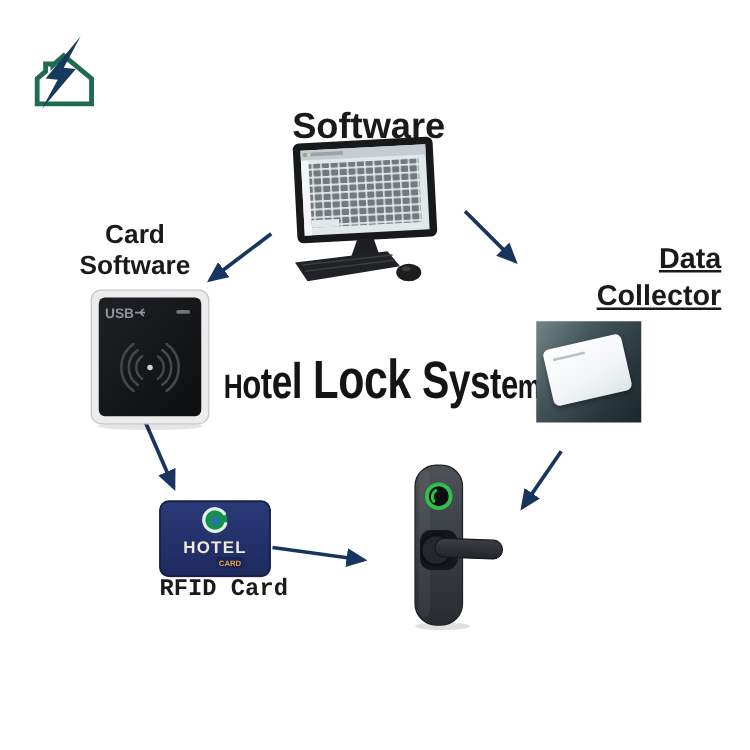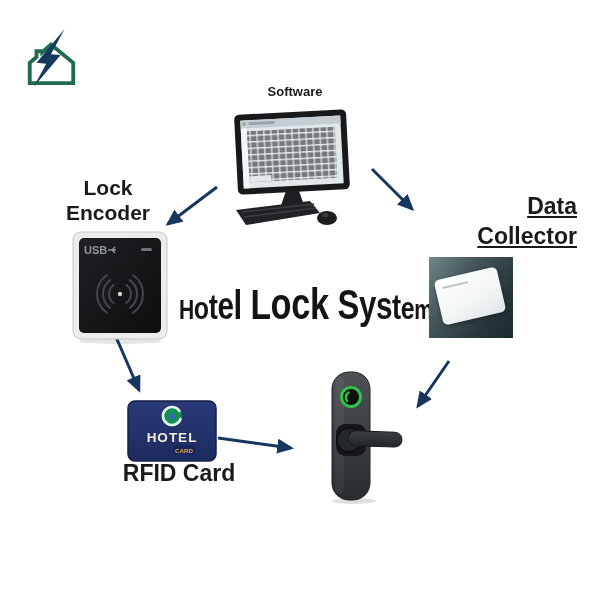--- a/index.html
+++ b/index.html
@@ -1,24 +1,24 @@
 <!DOCTYPE html>
 <html style="--arrow: #17355f; --logo-green: #1e6b50; --logo-navy: #163a5e; --card-navy: #223069; --card-logo-green: #14904d; --hotel-text: #f2ead8; --card-badge-orange: #e8a33d; --lock-green: #2fc24b; --title: #141414;"><head>
 <meta charset="utf-8">
 <style>
   html,body{margin:0;padding:0;}
   body{width:600px;height:600px;background:#ffffff;font-family:"Liberation Sans",sans-serif;position:relative;overflow:hidden;}
   #canvas{position:absolute;inset:0;width:600px;height:600px;}
   .abs{position:absolute;}
   .node-label{position:absolute;font-weight:700;color:#1a1a1a;line-height:1.18;}
   .center{text-align:center;}
-  #software-label{left:228px;top:84px;width:134px;font-size:13px;}
+  #software-label{left:228px;top:84px;width:134px;font-size:29px;}
   #card-encoder-label{left:56px;top:176px;width:104px;font-size:21px;}
   #data-collector-label{left:437px;top:192px;width:140px;font-size:23px;text-align:right;line-height:1.3;text-decoration:underline;}
-  #rfid-card-label{left:113px;top:460px;width:132px;font-size:23px;}
+  #rfid-card-label{left:113px;top:460px;width:132px;font-size:19px;font-family:Liberation Mono, monospace;}
   #rfid-lock-label{left:297px;top:506px;width:122px;font-size:23px;}
   #logo{left:22px;top:26px;width:58px;height:64px;}
   #computer{left:230px;top:108px;width:124px;height:124px;}
   #encoder{left:70px;top:230px;width:100px;height:115px;}
   #collector-photo{left:429px;top:257px;width:84px;height:81px;background:linear-gradient(125deg,#72878a 0%,#44565a 35%,#273539 75%,#1b272b 100%);overflow:hidden;}
   #collector-card{position:absolute;left:9px;top:16px;width:64px;height:46px;border-radius:5px;background:linear-gradient(160deg,#ffffff 0%,#f2f5f6 60%,#dde4e6 100%);transform:rotate(-13deg);box-shadow:0 2px 4px rgba(0,0,0,0.35);}
   #collector-card .cardline{position:absolute;left:7px;top:8px;width:26px;height:2px;background:#b9c2c6;}
   #rfid-card{left:127px;top:400px;width:90px;height:62px;}
   #lock{left:318px;top:368px;width:92px;height:138px;}
   #arrows{left:0;top:0;width:600px;height:600px;pointer-events:none;}
@@ -67,21 +67,21 @@
     </g>
     <polygon points="56,83 69,83 75,100 50,100" fill="#1d1f22"></polygon>
     <rect x="44" y="99" width="40" height="6" rx="3" fill="#191b1d"></rect>
     <polygon points="6,102 80,93 90,105 16,117" fill="#202225"></polygon>
     <line x1="12" y1="104" x2="84" y2="96" stroke="#3b3e41" stroke-width="1.4"></line>
     <line x1="14" y1="109" x2="86" y2="100" stroke="#3b3e41" stroke-width="1.4"></line>
     <ellipse cx="97" cy="110" rx="10" ry="7" fill="#1b1d1f"></ellipse>
     <ellipse cx="95" cy="107" rx="3.5" ry="2" fill="#3a3e41"></ellipse>
   </svg>
 
-  <div id="card-encoder-label" class="node-label center">Lock Encoder</div>
+  <div id="card-encoder-label" class="node-label center">Card Software</div>
   <svg id="encoder" class="abs" viewBox="0 0 100 115">
     <defs>
       <linearGradient id="faceGrad" x1="0" y1="0" x2="1" y2="1">
         <stop offset="0" stop-color="#1e2023"></stop>
           <stop offset="1" stop-color="#0d0e10"></stop>
       </linearGradient>
     </defs>
     <ellipse cx="50" cy="111" rx="42" ry="3" fill="rgba(0,0,0,0.10)"></ellipse>
     <rect x="3" y="2" width="94" height="107" rx="8" fill="#ececec" stroke="#c7c7c7" stroke-width="1"></rect>
     <rect x="9" y="8" width="82" height="95" rx="5" fill="url(#faceGrad)"></rect>

